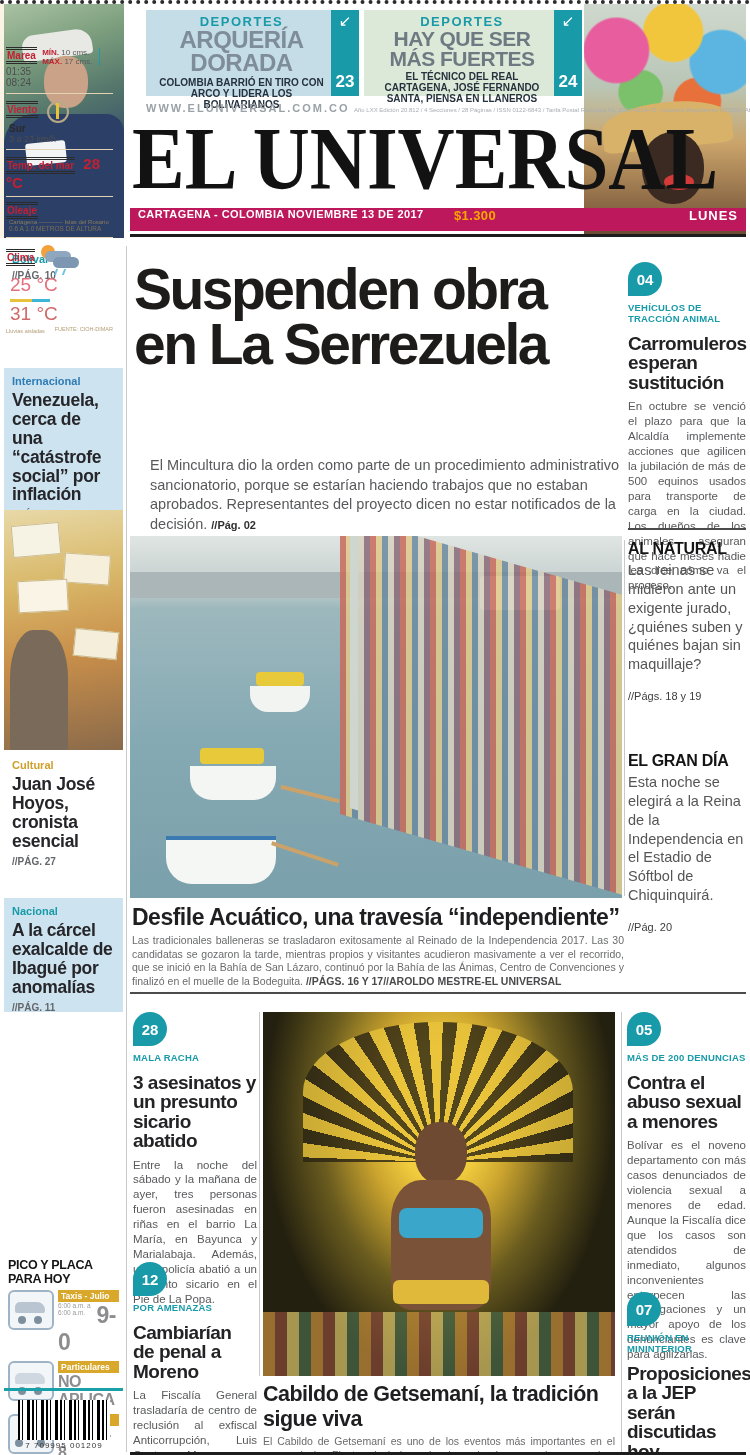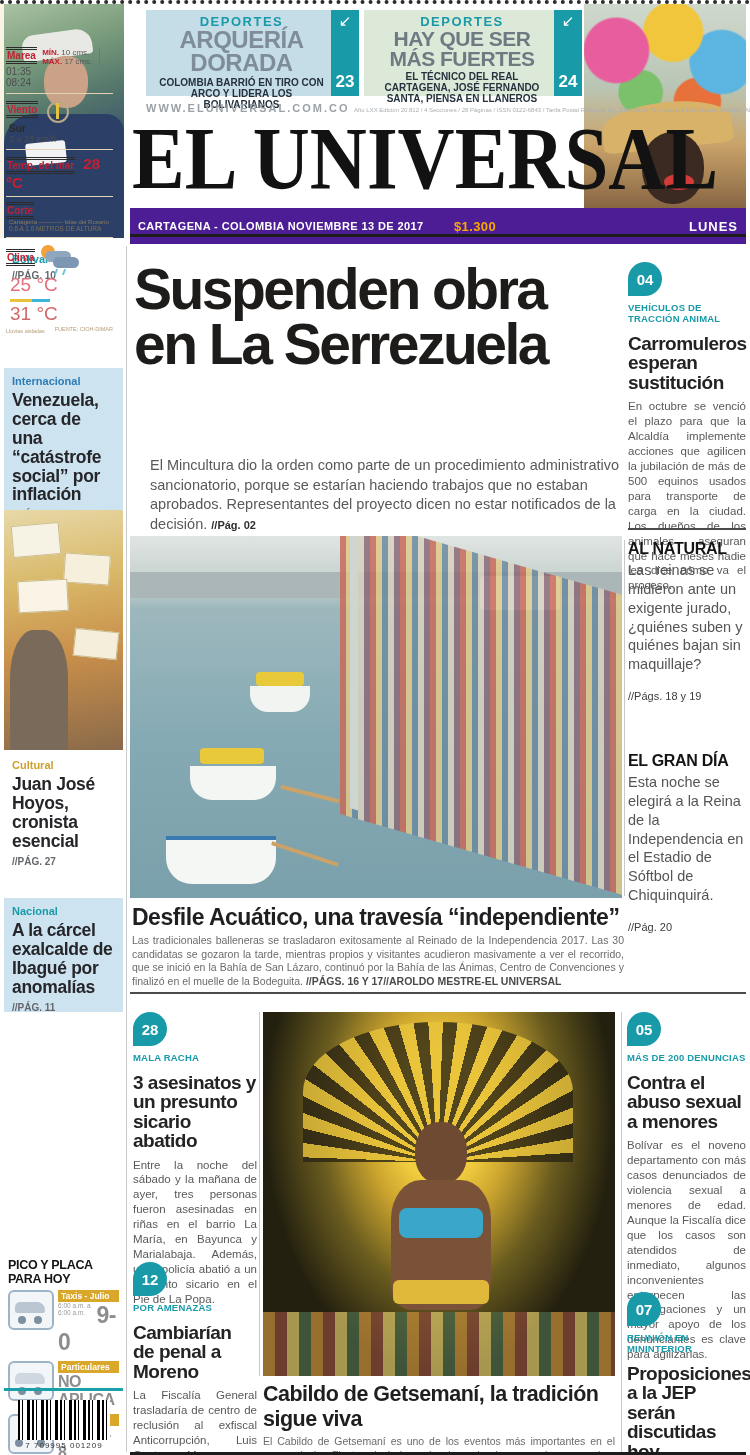--- a/index.html
+++ b/index.html
@@ -25,22 +25,22 @@
   .t1{left:146px;width:213px;background:#c5dde7;}
   .t2{left:364px;width:218px;background:#dde9d8;}
 
   
   .urlline{left:146px;top:94px;width:560px;white-space:nowrap;}
   .url{font-size:11px;font-weight:bold;letter-spacing:2px;color:#9aa2a7;}
   .fineprint{font-size:6px;color:#a9aeb2;}
   .masthead{left:132px;top:104px;width:592px;font-family:"Liberation Serif",serif;
             font-weight:bold;font-size:79px;letter-spacing:0px;color:#121212;
             transform:scaleY(1.12);transform-origin:top left;white-space:nowrap;}
-  .datebar{left:130px;top:204px;width:616px;height:36px;background:#4c1d95;color:#fff;
-           display:flex;align-items:center;font-size:11px;font-weight:bold;letter-spacing:0.4px;}
+  .datebar{left:130px;top:204px;width:616px;height:23px;background:#be185d;color:#fff;
+           display:flex;align-items:flex-start;font-size:11px;font-weight:bold;letter-spacing:0.4px;}
   .datebar .dl{margin-left:8px;}
   .datebar .price{position:absolute;left:290px;width:110px;text-align:center;color:#f7a800;font-size:13px;}
   .datebar .day{margin-left:auto;margin-right:8px;font-size:13px;letter-spacing:1px;}
   .rule-under-datebar{left:130px;top:230px;width:616px;height:3px;background:#1c1c1c;}
 
   
   .side{left:4px;width:119px;box-sizing:border-box;padding:7px 8px 0 8px;}
   .side .sec{font-size:11px;font-weight:bold;margin-bottom:4px;}
   .side .hl{font-size:17.5px;font-weight:bold;color:#26262a;line-height:1.08;letter-spacing:-0.3px;}
   .side .pg{font-size:10px;font-weight:bold;color:#63666a;margin-top:5px;}
@@ -228,21 +228,21 @@
         <span style="font-size:9px;">3 a 23 km/h</span>
       </span>
     </div>
 
     <div class="wrow">
       <span class="wlabel">Temp. del mar</span>
       <span class="wbig" style="margin-left:6px;">28 °C</span>
     </div>
 
     <div class="wrow">
-      <span class="wlabel">Corte</span>
+      <span class="wlabel">Oleaje</span>
       <span style="display:inline-block;vertical-align:top;margin-left:3px;font-size:6px;color:#8a7c5e;">
         <span>Cartagena</span> ―――― <span>Islas del Rosario</span><br>
         <span style="font-size:6.5px;color:#7a6f58;">0.6 A 1.0 METROS DE ALTURA</span>
       </span>
     </div>
 
     <div class="wrow" style="border-bottom:none;">
       <span class="wlabel">Clima</span>
       <span style="display:inline-block;vertical-align:middle;position:relative;width:44px;height:32px;margin-left:2px;">
         <span class="wsun" style="position:absolute;left:2px;top:2px;"></span>

